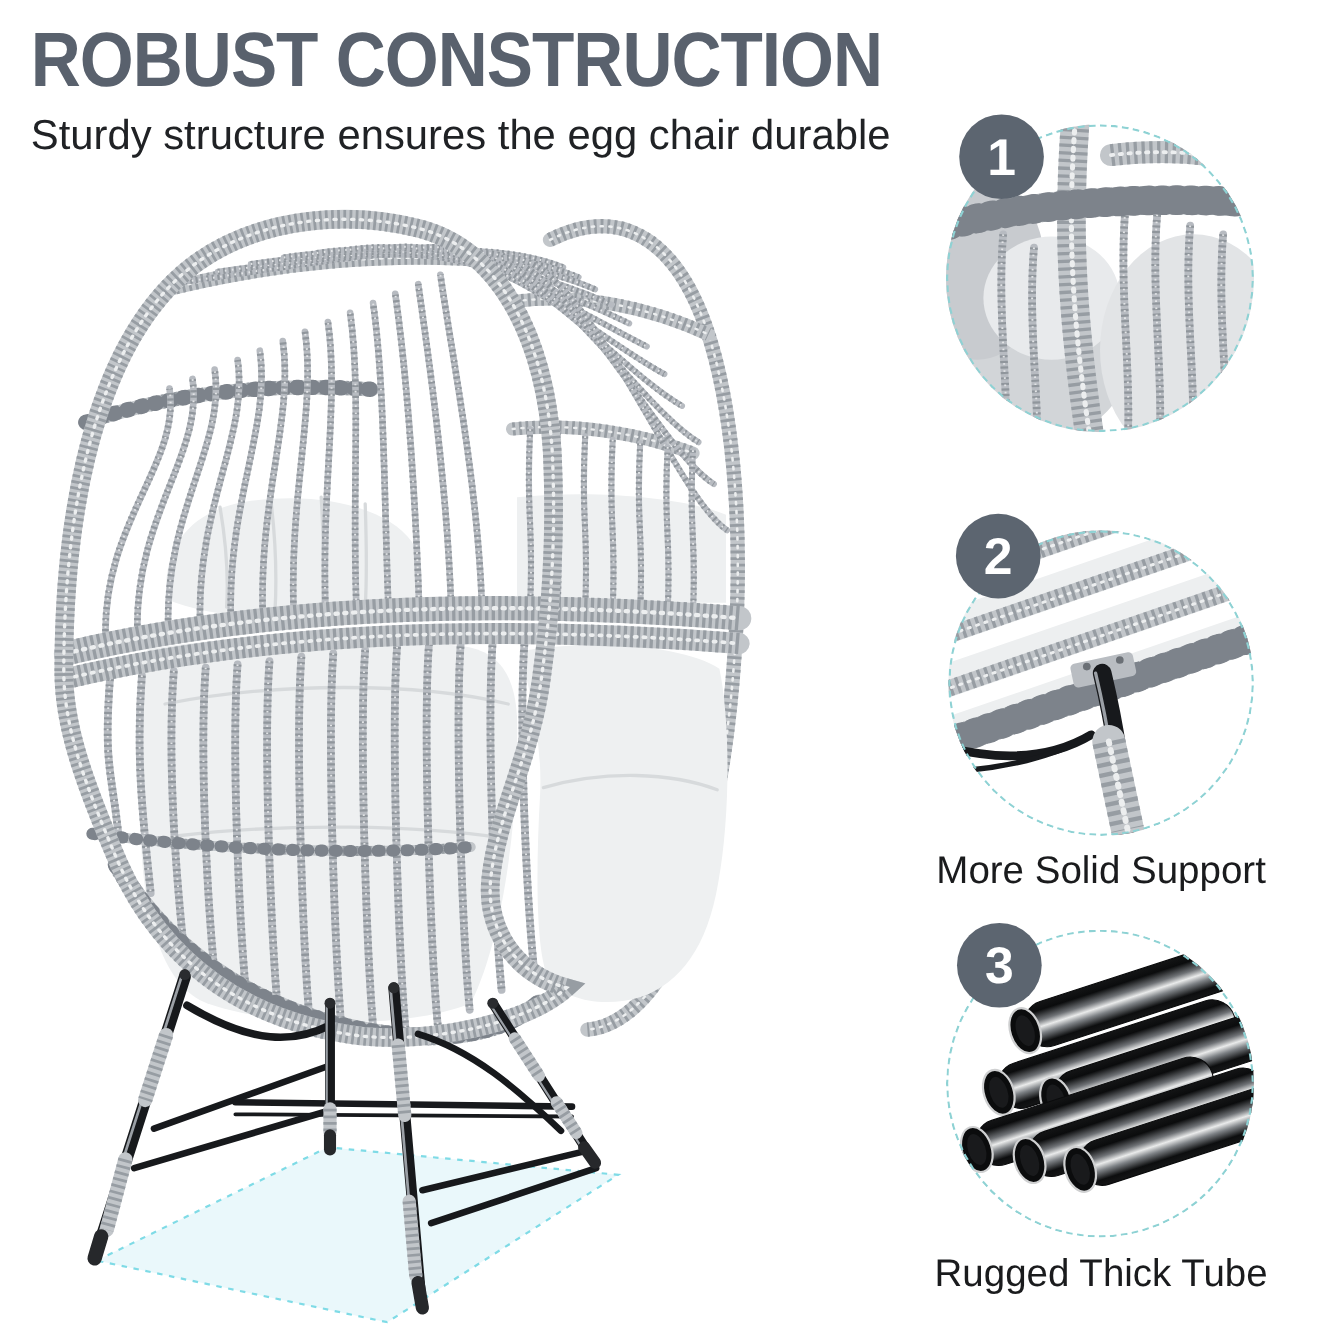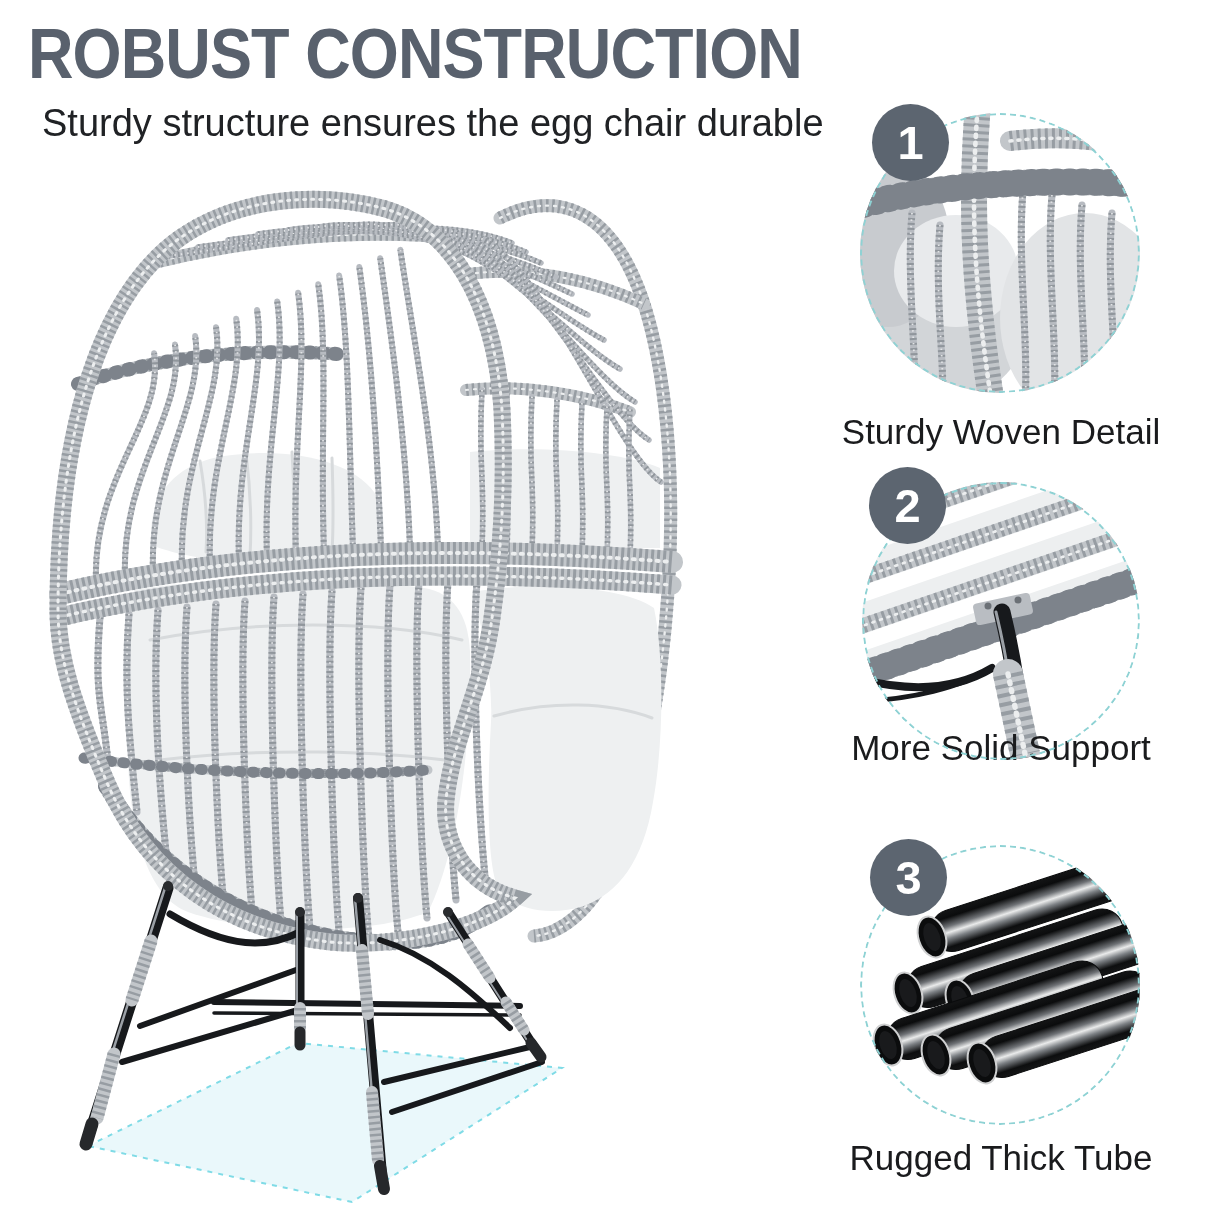--- a/index.html
+++ b/index.html
@@ -9,21 +9,21 @@
   }
   .stage{position:absolute;inset:0;}
 
   
   .hdr{position:absolute;left:28px;top:18px;width:860px;}
   .hdr h1{
     margin:0;font-size:70px;font-weight:700;letter-spacing:-1px;line-height:1.05;
     color:var(--title-text,#59616d);transform:scaleX(.9);transform-origin:left center;white-space:nowrap;
   }
   .hdr p{
-    margin:10px 0 0 14px;font-size:38px;font-weight:400;letter-spacing:0;
+    margin:10px 0 0 0;font-size:38px;font-weight:400;letter-spacing:0;
     color:var(--subtitle-text,#202225);white-space:nowrap;
   }
 
   
   #chair{position:absolute;left:0;top:0;}
   .wkb{fill:none;stroke:var(--wicker,#c2c6ca);stroke-linecap:round;}
   .wkd{fill:none;stroke:#979da3;stroke-linecap:butt;}
   .wkh{fill:none;stroke:#eceeef;stroke-linecap:round;}
   .cush{fill:var(--cushion,#eef0f1);stroke:none;}
   .crease{fill:none;stroke:#d7dadc;stroke-width:3;stroke-linecap:round;}
@@ -336,21 +336,20 @@
           <path d="M252,100 C246,170 258,250 254,292" fill="none" stroke="#90969c" stroke-width="7" stroke-dasharray="2 3"></path>
           <path d="M252,100 C246,170 258,250 254,292" fill="none" stroke="#e2e4e6" stroke-width="1.8" stroke-dasharray="1.5 5"></path>
           <path d="M-10,95 C70,72 180,64 292,72" fill="none" stroke="#7d838b" stroke-width="27" stroke-dasharray="2 11" stroke-linecap="round"></path>
         </g>
     </svg>
     <div class="ring-overlay"></div>
   </div>
   <div class="badge" style="left:872px;top:104px;">
     <span>1</span>
   </div>
-  <div class="callout-label" style="top:412px;">Sturdy Woven Detail</div>
 
   <div class="callout-circle" style="left:862px;top:482px;width:278px;height:278px;">
     <svg width="278" height="278" viewBox="0 0 278 278">
       <g id="c2-art">
           <g transform="rotate(-19 120 90)">
             <rect x="-80" y="-12" width="460" height="30" fill="#edeff0"></rect>
             <path d="M-80,10 L380,10" class="wkb" stroke-width="15"></path>
             <path d="M-80,10 L380,10" class="wkd" stroke-width="15" stroke-dasharray="3 4"></path>
             <path d="M-80,10 L380,10" class="wkh" stroke-width="2.6999999999999997" stroke-dasharray="2 6"></path>
             <rect x="-80" y="34" width="460" height="30" fill="#edeff0"></rect>
@@ -380,21 +379,21 @@
           <path d="M146,192 L163,272" class="wkb" stroke-width="30"></path>
           <path d="M146,192 L163,272" class="wkd" stroke-width="30" stroke-dasharray="4 5"></path>
           <path d="M146,192 L163,272" class="wkh" stroke-width="5.3999999999999995" stroke-dasharray="2 6"></path>
         </g>
     </svg>
     <div class="ring-overlay"></div>
   </div>
   <div class="badge" style="left:869px;top:467px;">
     <span>2</span>
   </div>
-  <div class="callout-label" style="top:728px;">More Solid Support</div>
+  <div class="callout-label" style="top:772px;">More Solid Support</div>
 
   <div class="callout-circle" style="left:860px;top:845px;width:280px;height:280px;">
     <svg width="280" height="280" viewBox="0 0 280 280">
       <defs>
         <linearGradient id="tubeGrad" x1="0" y1="0" x2="0" y2="1">
           <stop offset="0" stop-color="#141516"></stop>
           <stop offset="0.17" stop-color="#0b0c0d"></stop>
           <stop offset="0.38" stop-color="#6f7276"></stop>
           <stop offset="0.52" stop-color="#eaebeb"></stop>
           <stop offset="0.66" stop-color="#7e8286"></stop>

